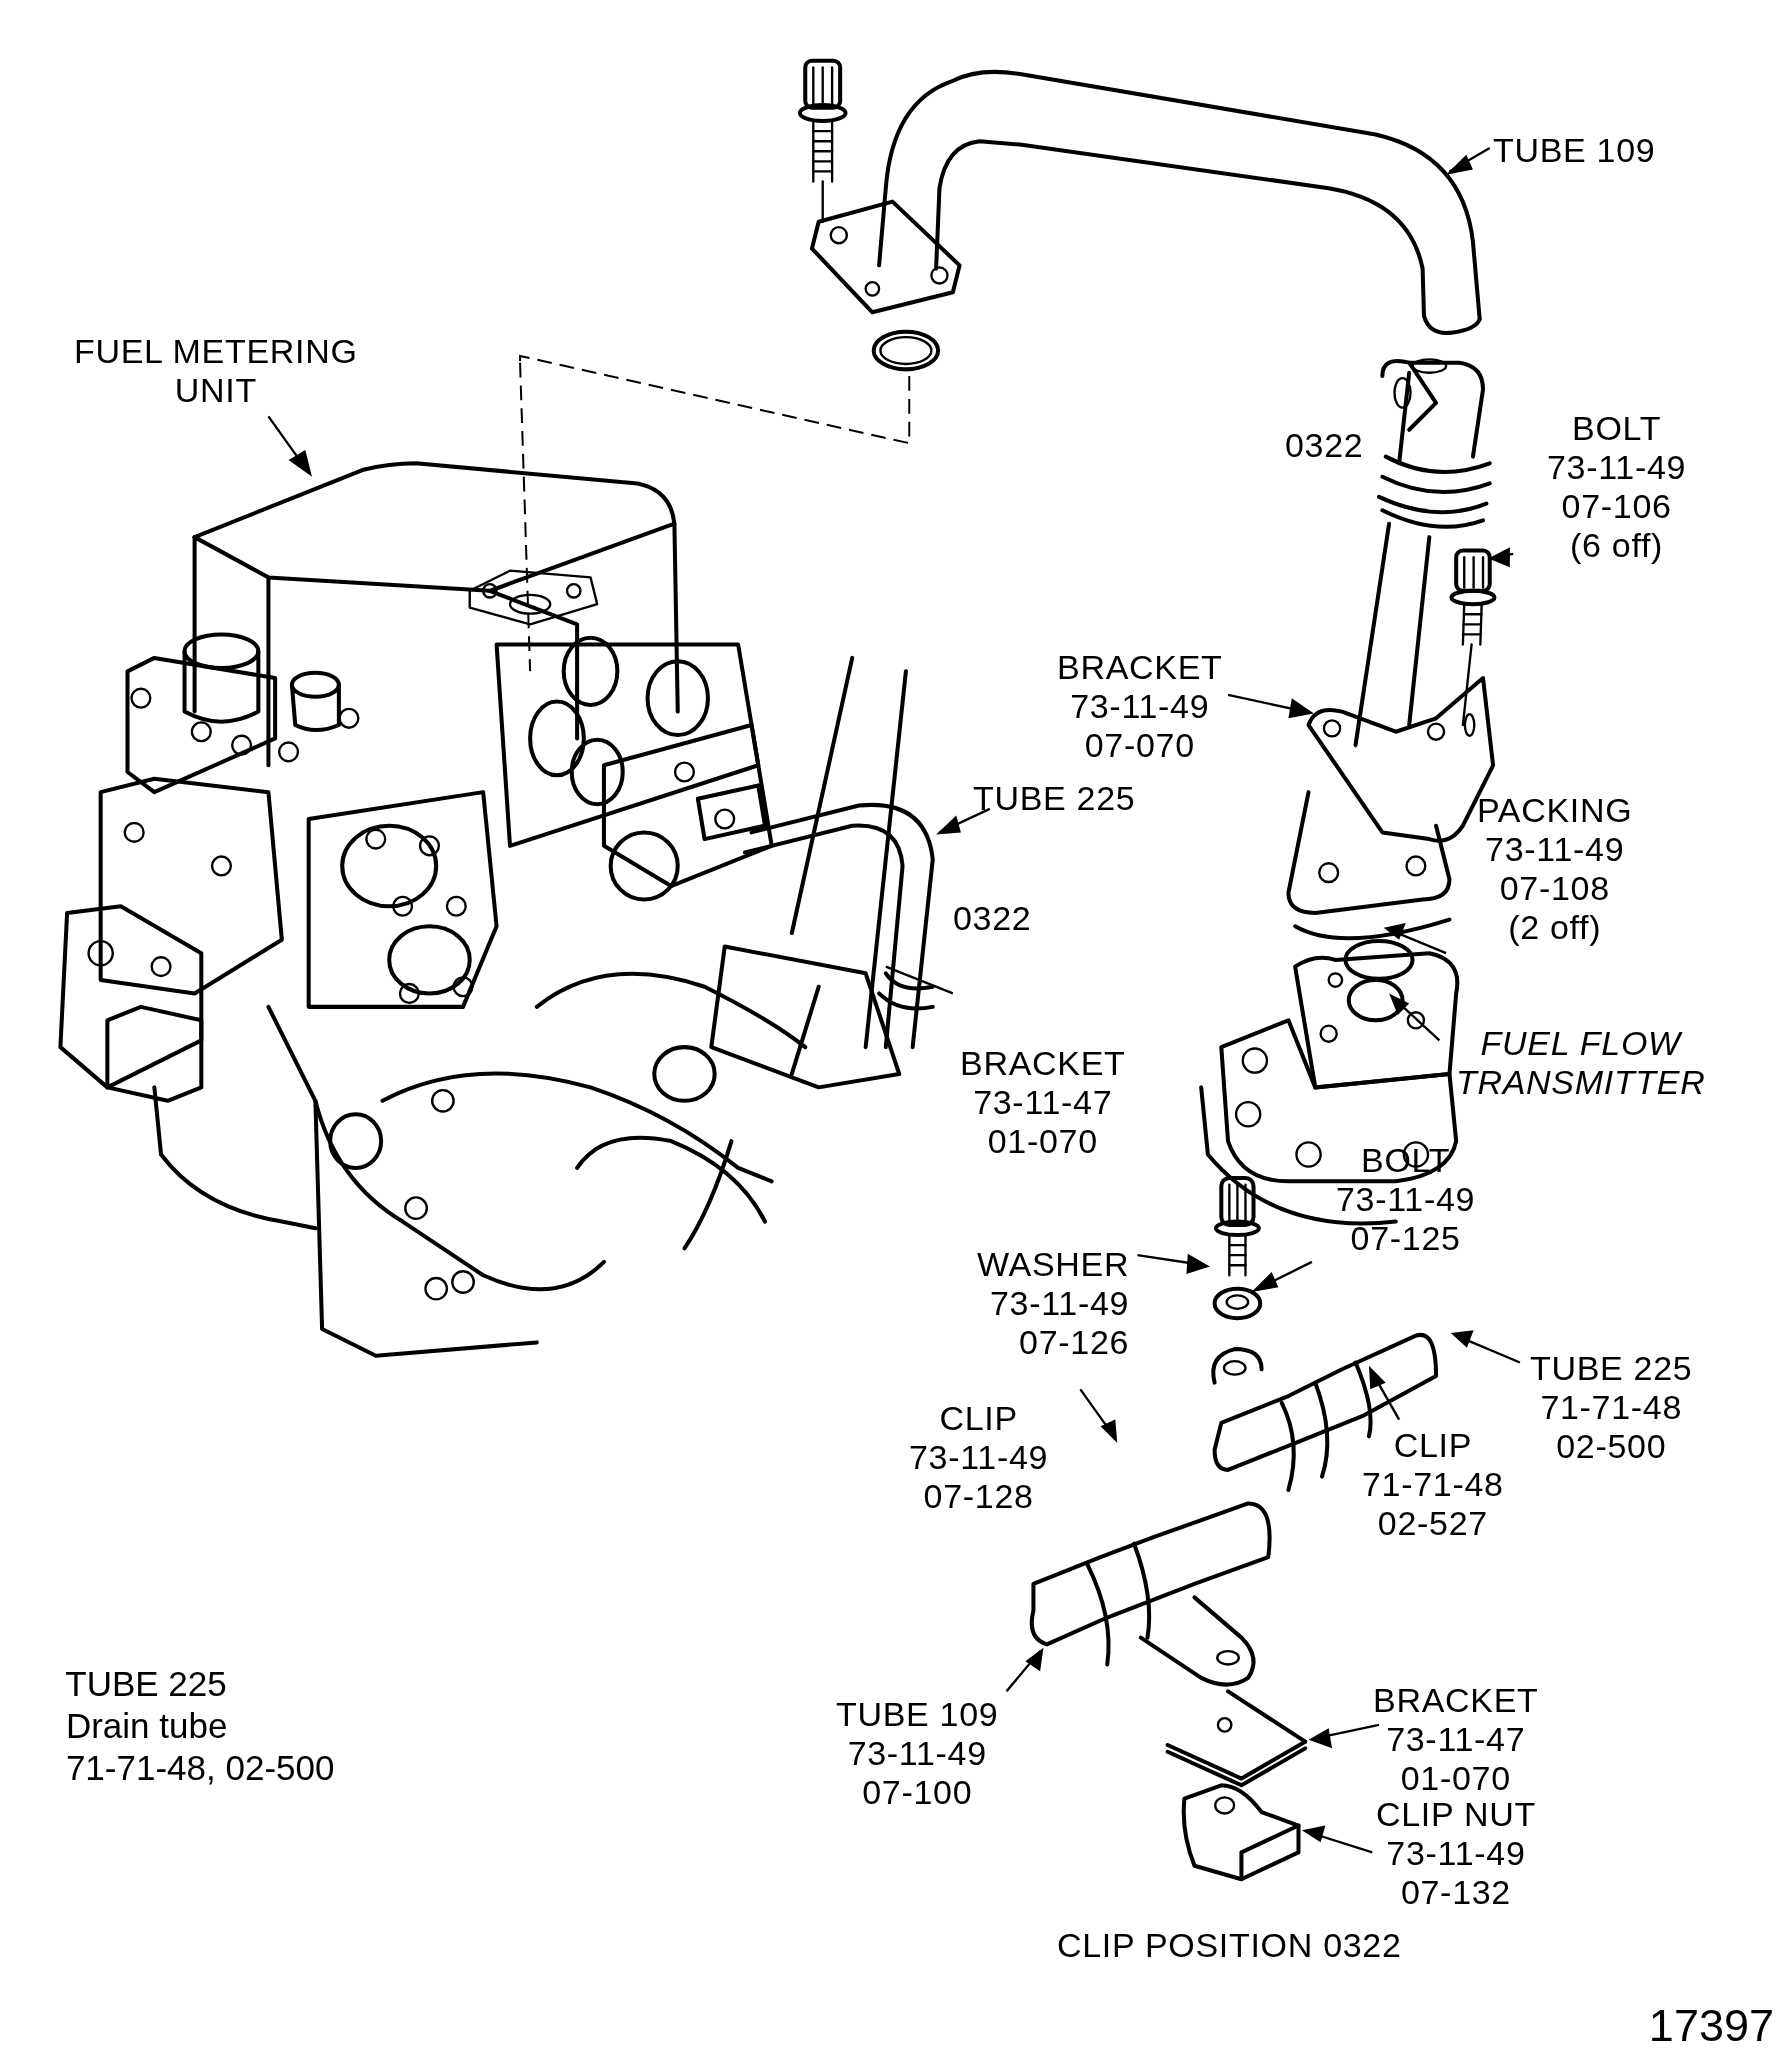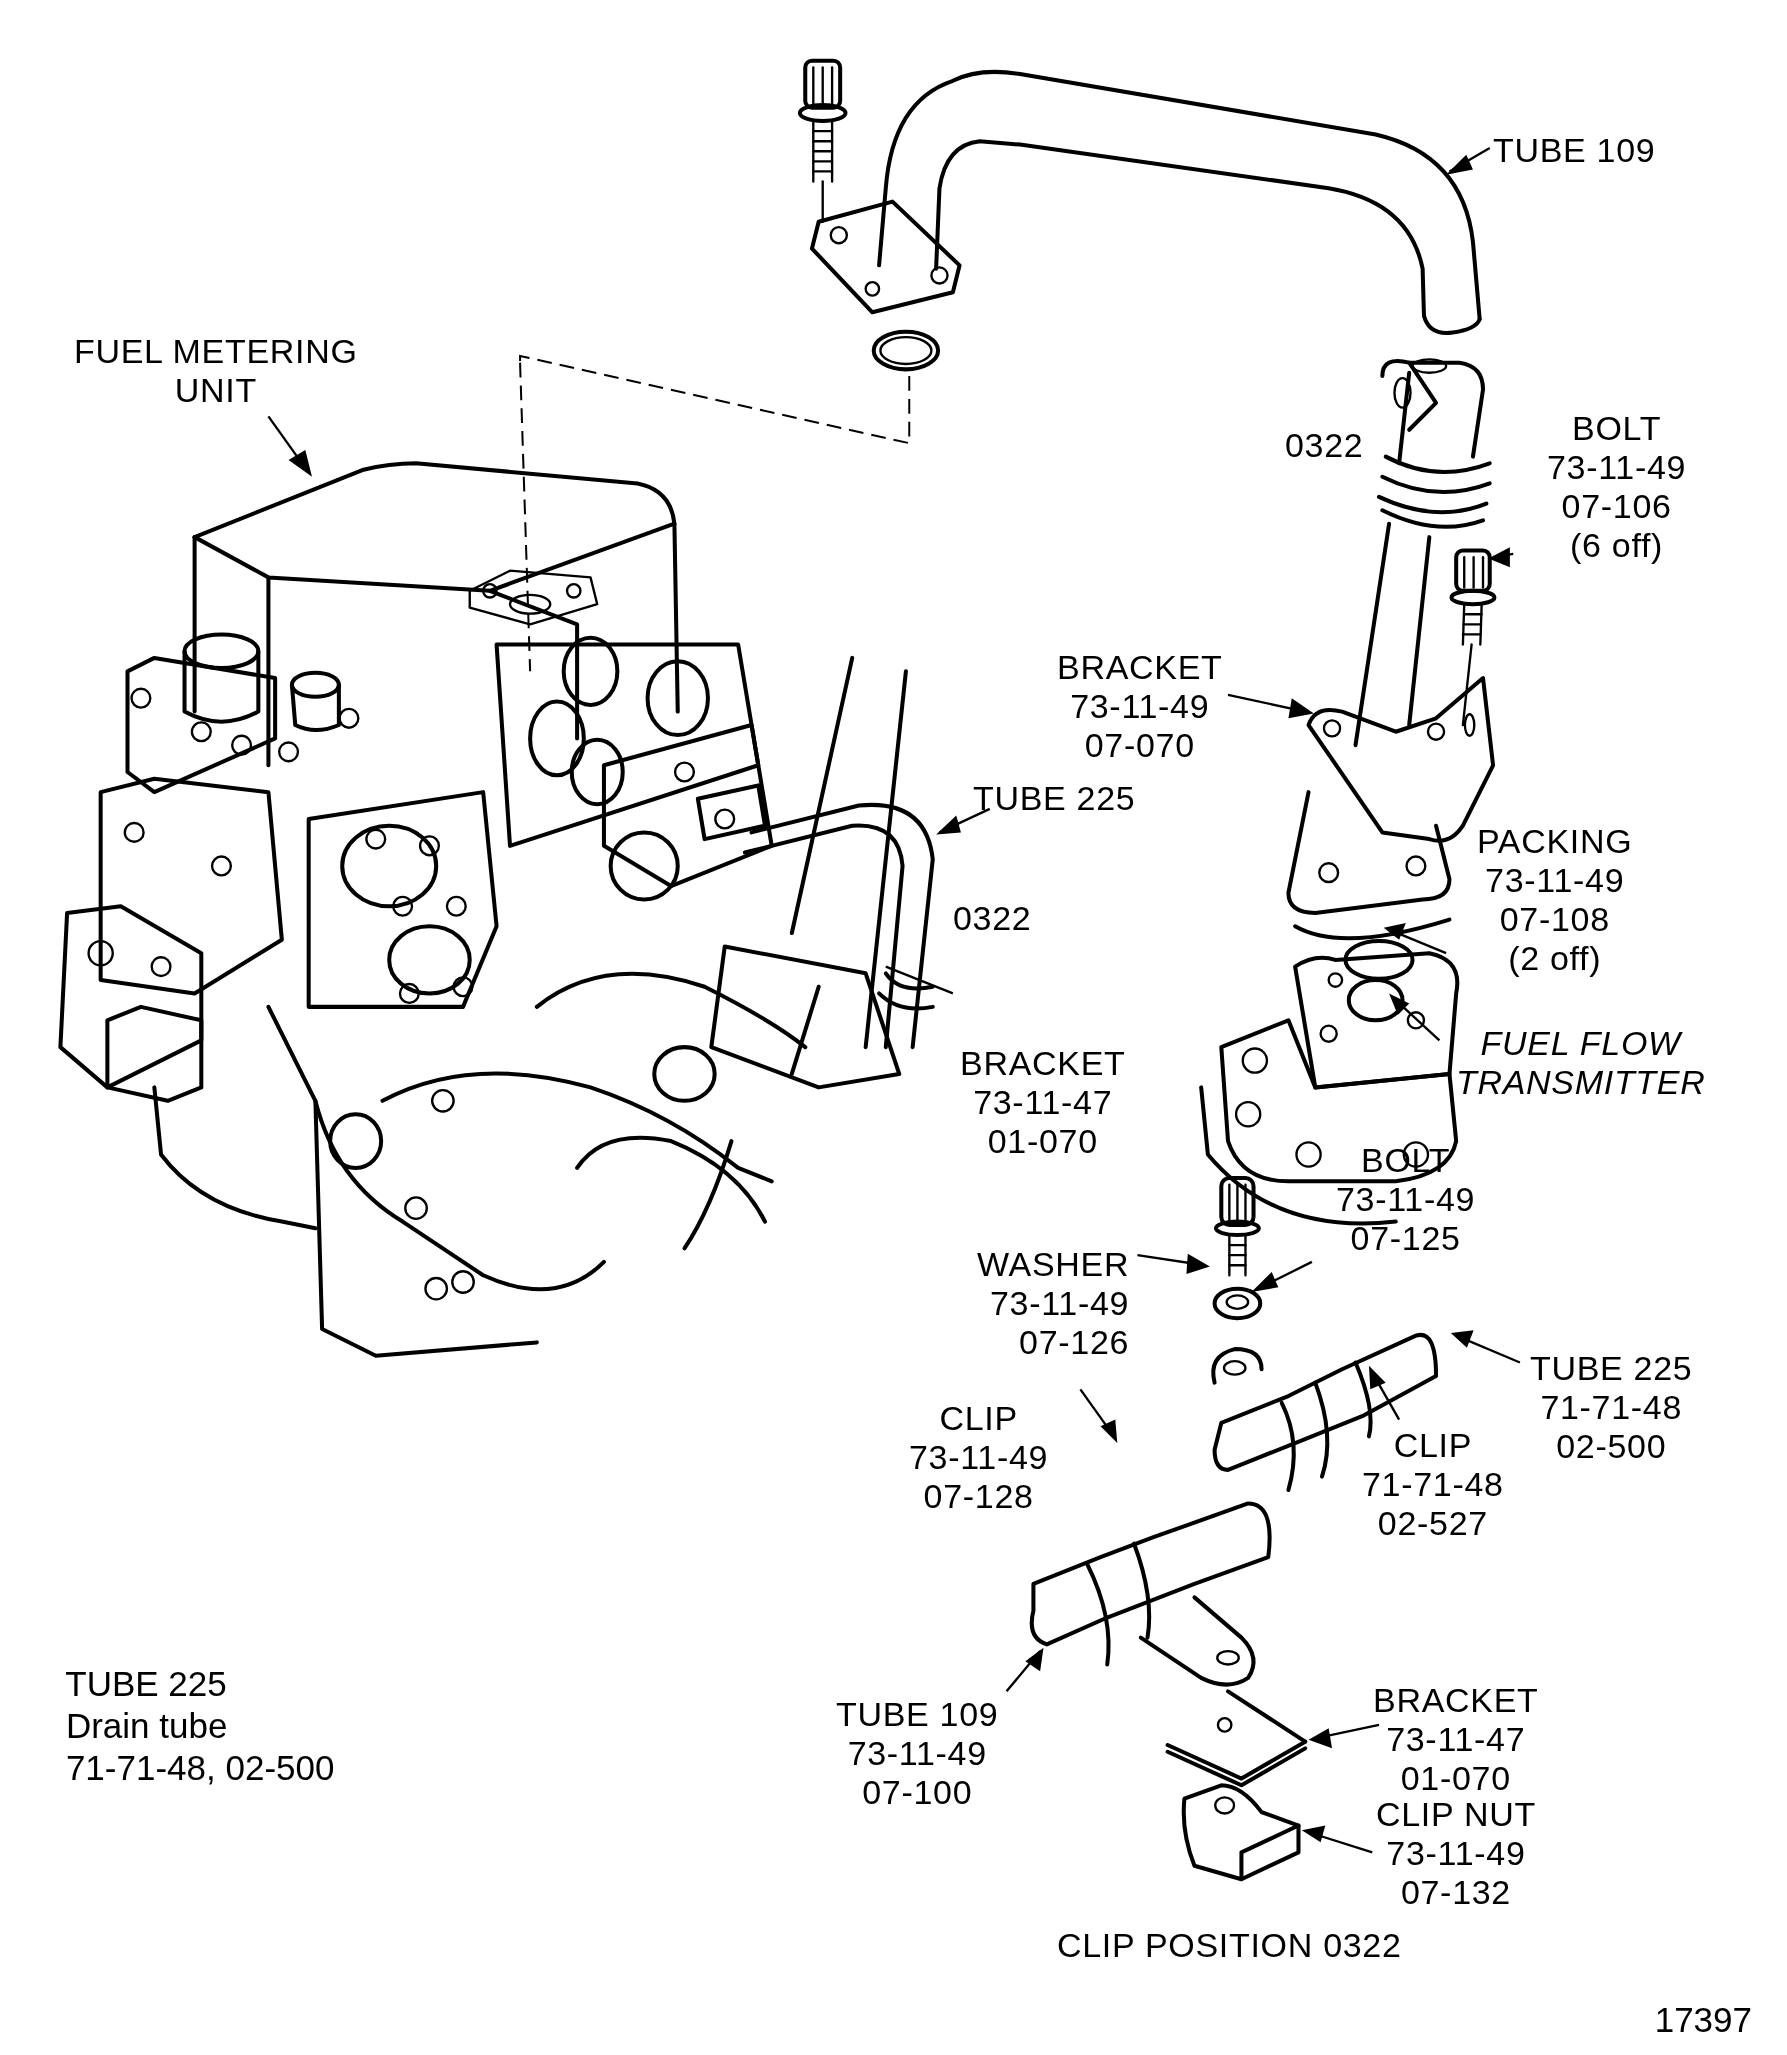--- a/index.html
+++ b/index.html
@@ -1,21 +1,21 @@
 <!DOCTYPE html>
 <html style="font-size:10.7px"><head>
 <meta charset="utf-8">
 <style>
   html, body { margin:0; padding:0; background:#ffffff; }
   body { width:1787px; height:2056px; position:relative; overflow:hidden; font-family:"Liberation Sans", sans-serif; color:#000; }
   svg.art { position:absolute; left:0; top:0; width:1787px; height:2056px; }
   .lbl { position:absolute; font-size:34px; line-height:39px; text-align:center; white-space:nowrap; color:#000; letter-spacing:0.7px; }
   .lbl div { display:block; }
   .legend { position:absolute; left:27px; top:1537px; font-size:35px; line-height:42px; white-space:pre; }
-  .figno { position:absolute; right:35px; top:2000px; font-size:35px; }
+  .figno { position:absolute; right:13px; top:2000px; font-size:45px; }
   .line { stroke:#000; stroke-width:6; fill:none; stroke-linecap:round; stroke-linejoin:round; }
   .thin { stroke:#000; stroke-width:3.5; fill:none; stroke-linecap:round; stroke-linejoin:round; }
   .dash { stroke:#000; stroke-width:3; fill:none; stroke-dasharray:22 12; }
   .lead { stroke:#000; stroke-width:3.5; fill:none; }
   .head { fill:#000; stroke:none; }
 </style>
 </head>
 <body>
 
 <svg class="art" viewBox="0 0 2663 3063" xmlns="http://www.w3.org/2000/svg">
@@ -314,21 +314,21 @@
 </div>
 
 <div class="lbl" style="left:973px; top:779px;">
   <div>TUBE 225</div>
 </div>
 
 <div class="lbl" style="left:953px; top:899px;">
   <div>0322</div>
 </div>
 
-<div class="lbl" style="left:1477px; top:822px;">
+<div class="lbl" style="left:1477px; top:791px;">
   <div>PACKING</div>
   <div>73-11-49</div>
   <div>07-108</div>
   <div>(2 off)</div>
 </div>
 
 <div class="lbl" style="left:960px; top:1044px;">
   <div>BRACKET</div>
   <div>73-11-47</div>
   <div>01-070</div>

